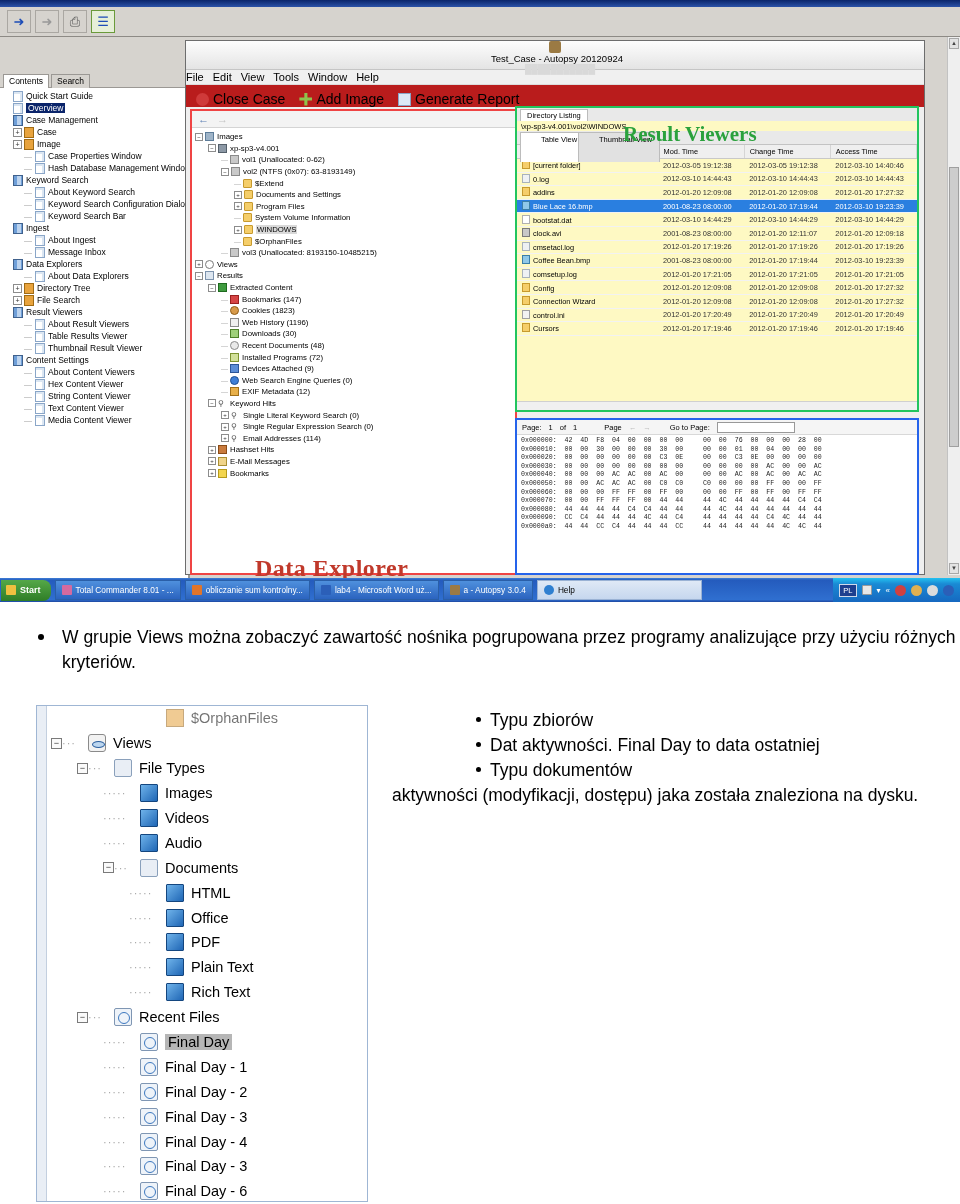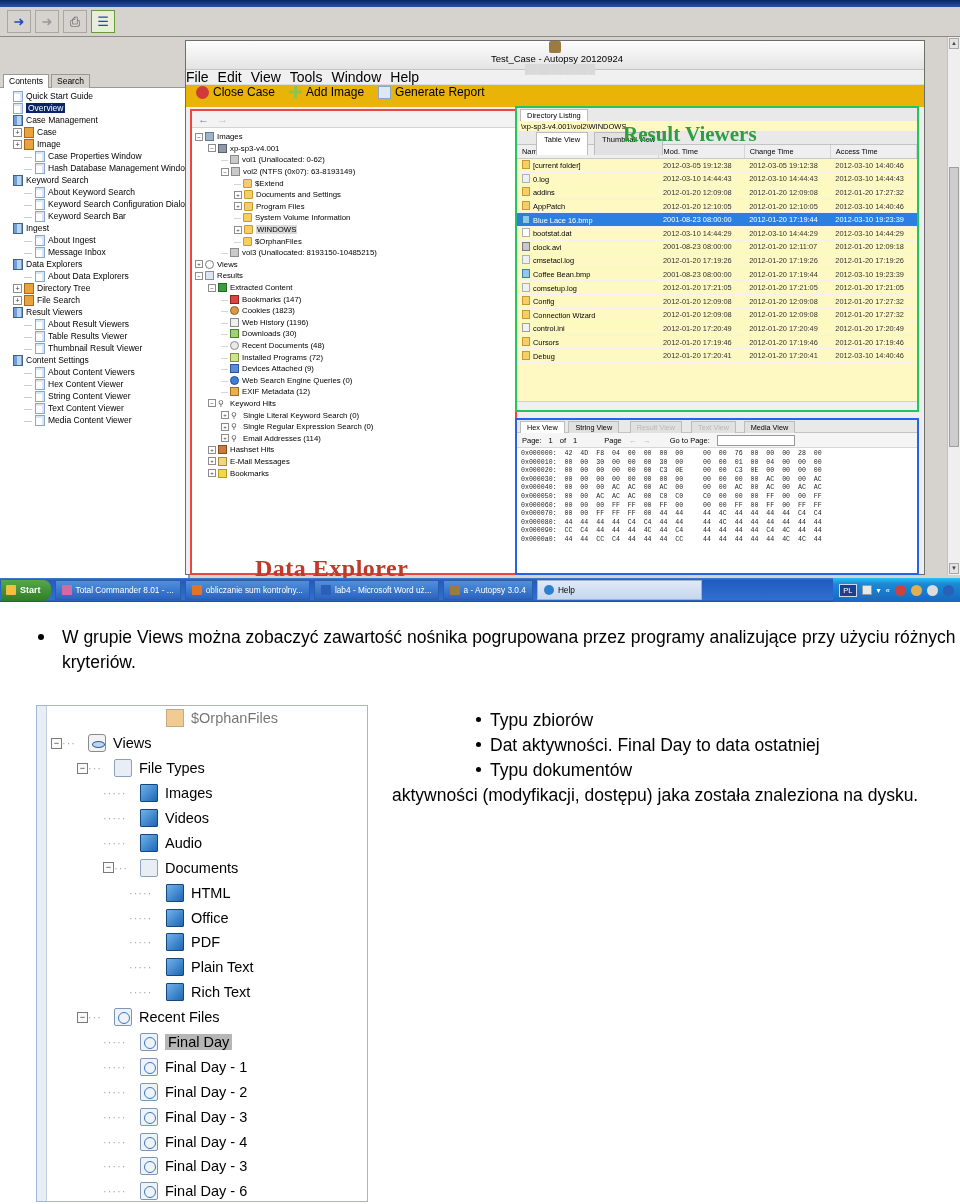--- a/index.html
+++ b/index.html
@@ -72,25 +72,25 @@
   .ap-title {
     height: 29px; background: linear-gradient(180deg,#fdfdfd,#e4e4e4);
     display:flex; align-items:center; padding-left:4px; font-size:9.5px; color:#000;
     border-bottom:1px solid #c5c5c5;
     flex-direction:column;
   }
   .ap-icon { width:12px;height:12px;margin-right:4px;background:#9b7a43;border-radius:2px; flex:0 0 auto;}
   .ap-title-ghost { color:#d9d9d9; margin-left:6px; font-size:9px; }
   .ap-menu {
     height: 15px; background:#f0f0f0; display:flex; align-items:center;
-    gap:9px; font-size:14px; color:#000; border-bottom:1px solid #dcdcdc;
+    gap:9px; font-size:11px; color:#000; border-bottom:1px solid #dcdcdc;
   }
   .ap-toolbar {
-    height: 22px; background:#eab308; display:flex; align-items:flex-start;
-    padding-left:10px; gap:14px; font-size:12px; color:#000;
+    height: 22px; background:#b91c1c; display:flex; align-items:flex-end;
+    padding-left:10px; gap:14px; font-size:14px; color:#000;
   }
   .ap-tb-item { display:flex; align-items:center; gap:4px; }
   .ap-tb-ico { width:13px;height:13px;display:inline-block; flex:0 0 auto; }
   .ap-tb-ico.close { background:#cf3a3a; border-radius:50%; }
   .ap-tb-ico.plus { background:#8fc34d; clip-path: polygon(38% 0,62% 0,62% 38%,100% 38%,100% 62%,62% 62%,62% 100%,38% 100%,38% 62%,0 62%,0 38%,38% 38%); }
   .ap-tb-ico.report { background:#dce8f5; border:1px solid #8aa6c8; }
 
   
   .de-frame {
     position:absolute; left:190px; top:109px; width:327px; height:466px;
@@ -133,22 +133,22 @@
   
   .rv-frame {
     position:absolute; left:515px; top:106px; width:404px; height:306px;
     border:2px solid #22c55e; background:#fef9c3; overflow:hidden;
   }
   .rv-tabbar { height:13px; background:#e9e9e9; position:relative; }
   .rv-tab { position:absolute; top:1px; left:3px; height:12px; font-size:7.5px;
     padding:1px 6px 0 6px; background:#fff; border:1px solid #bcbcbc; border-bottom:none; }
   .rv-path { font-size:7.5px; padding:1px 0 0 4px; color:#000; }
   .rv-sub { height:14px; position:relative; background:#e9e9e9; border-bottom:1px solid #c3c3c3;}
-  .rv-sub .t { position:absolute; top:1px; height:23px; font-size:7.5px;
-    padding:2px 7px 0 7px; border:1px solid #bcbcbc; border-bottom:none; background:#e1e1e1;margin-left:16px;}
+  .rv-sub .t { position:absolute; top:1px; height:30px; font-size:7.5px;
+    padding:2px 7px 0 20px; border:1px solid #bcbcbc; border-bottom:none; background:#e1e1e1;}
   .rv-sub .t.active { background:#fff; }
   .rv-big {
     position:absolute; left:106px; top:14px; font-size:21px; font-weight:bold;
     color:#2aa13c; font-family:"Liberation Serif", serif;
   }
   table.dl { width:100%; border-collapse:collapse; font-size:7.4px; table-layout:fixed; }
   table.dl th { background:#efefef; text-align:left; font-weight:normal;
     padding:2px 0 2px 5px; border-right:1px solid #d5d5d5; border-bottom:1px solid #c8c8c8; color:#000;}
   table.dl td { padding:1.3px 0 1.3px 5px; color:#333; border-bottom:1px solid #f2f2f2; white-space:nowrap; overflow:hidden;}
   table.dl td.nm { color:#000; }
@@ -645,26 +645,20 @@
             <td>2012-03-10 14:44:43</td>
             <td>2012-03-10 14:44:43</td>
             <td>2012-03-10 14:44:43</td>
           </tr>
           <tr>
             <td class="nm"><span class="fi folder"></span><span>addins</span></td>
             <td>2012-01-20 12:09:08</td>
             <td>2012-01-20 12:09:08</td>
             <td>2012-01-20 17:27:32</td>
           </tr>
-          <tr>
-            <td class="nm"><span class="fi folder"></span><span>AppPatch</span></td>
-            <td>2012-01-20 12:10:05</td>
-            <td>2012-01-20 12:10:05</td>
-            <td>2012-03-10 14:40:46</td>
-          </tr>
           <tr class="sel">
             <td class="nm"><span class="fi bmp"></span><span>Blue Lace 16.bmp</span></td>
             <td>2001-08-23 08:00:00</td>
             <td>2012-01-20 17:19:44</td>
             <td>2012-03-10 19:23:39</td>
           </tr>
           <tr>
             <td class="nm"><span class="fi file"></span><span>bootstat.dat</span></td>
             <td>2012-03-10 14:44:29</td>
             <td>2012-03-10 14:44:29</td>
@@ -711,39 +705,26 @@
             <td>2012-01-20 17:20:49</td>
             <td>2012-01-20 17:20:49</td>
             <td>2012-01-20 17:20:49</td>
           </tr>
           <tr>
             <td class="nm"><span class="fi folder"></span><span>Cursors</span></td>
             <td>2012-01-20 17:19:46</td>
             <td>2012-01-20 17:19:46</td>
             <td>2012-01-20 17:19:46</td>
           </tr>
-          <tr>
-            <td class="nm"><span class="fi folder"></span><span>Debug</span></td>
-            <td>2012-01-20 17:20:41</td>
-            <td>2012-01-20 17:20:41</td>
-            <td>2012-03-10 14:40:46</td>
-          </tr>
         </tbody>
     </table>
     <div class="rv-hscroll"></div>
   </div>
 
   <div class="cv-frame">
-    <div class="cv-tabs" id="cv-tabs">
-        <div class="t active" style="left: 3px;">Hex View</div>
-        <div class="t" style="left: 51.4px;">String View</div>
-        <div class="t dis" style="left: 112.7px;">Result View</div>
-        <div class="t dis" style="left: 174px;">Text View</div>
-        <div class="t" style="left: 226.7px;">Media View</div>
-      </div>
     <div class="cv-page">
       <span>Page:</span>
       <span>1</span>
       <span>of</span>
       <span>1</span>
       <span style="margin-left:20px">Page</span>
       <span style="color:#bdbdbd">←</span>
       <span style="color:#bdbdbd">→</span>
       <span style="margin-left:12px">Go to Page:</span>
       <input class="cv-input" value="" style="">

